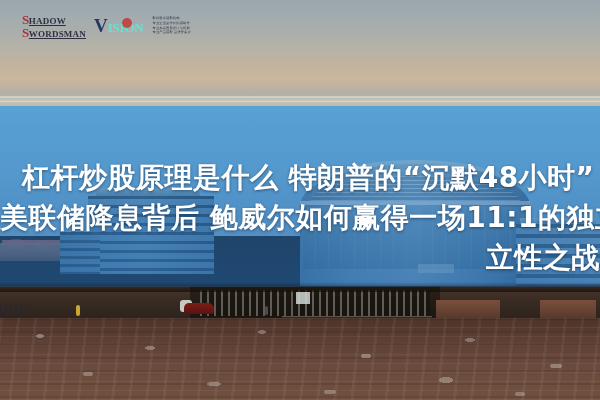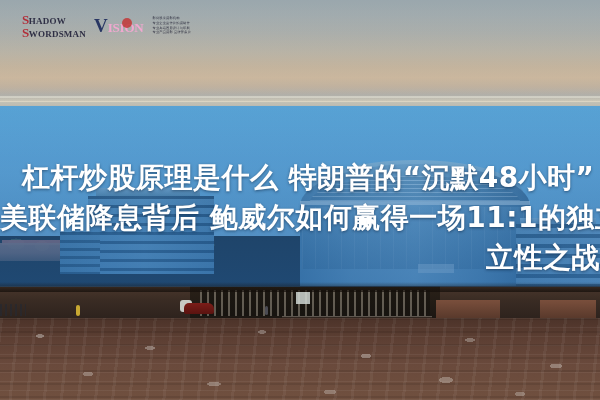--- a/index.html
+++ b/index.html
@@ -308,35 +308,36 @@
     color: #b3202c;
     font-size: 13px;
     font-weight: 700;
     letter-spacing: -0.4px;
   }
   .wm-rest {
     font-size: 9px;
     font-weight: 700;
     letter-spacing: 0.2px;
     color: #22223a;
+    text-decoration: underline;
   }
   .wm-vision {
     position: relative;
     display: flex;
     align-items: baseline;
     margin-left: 3px;
   }
   .wm-v {
     color: #1b2a5c;
     font-family: "Liberation Serif", "DejaVu Serif", serif;
     font-size: 19px;
     font-weight: 700;
   }
   .wm-ision {
-    color: #f9a8d4;
+    color: #5eead4;
     font-family: "Liberation Serif", "DejaVu Serif", serif;
     font-size: 13px;
     font-weight: 700;
     letter-spacing: -0.2px;
   }
   .wm-dot {
     position: absolute;
     left: 28px; top: 3px;
     width: 10px; height: 10px;
     border-radius: 50%;

